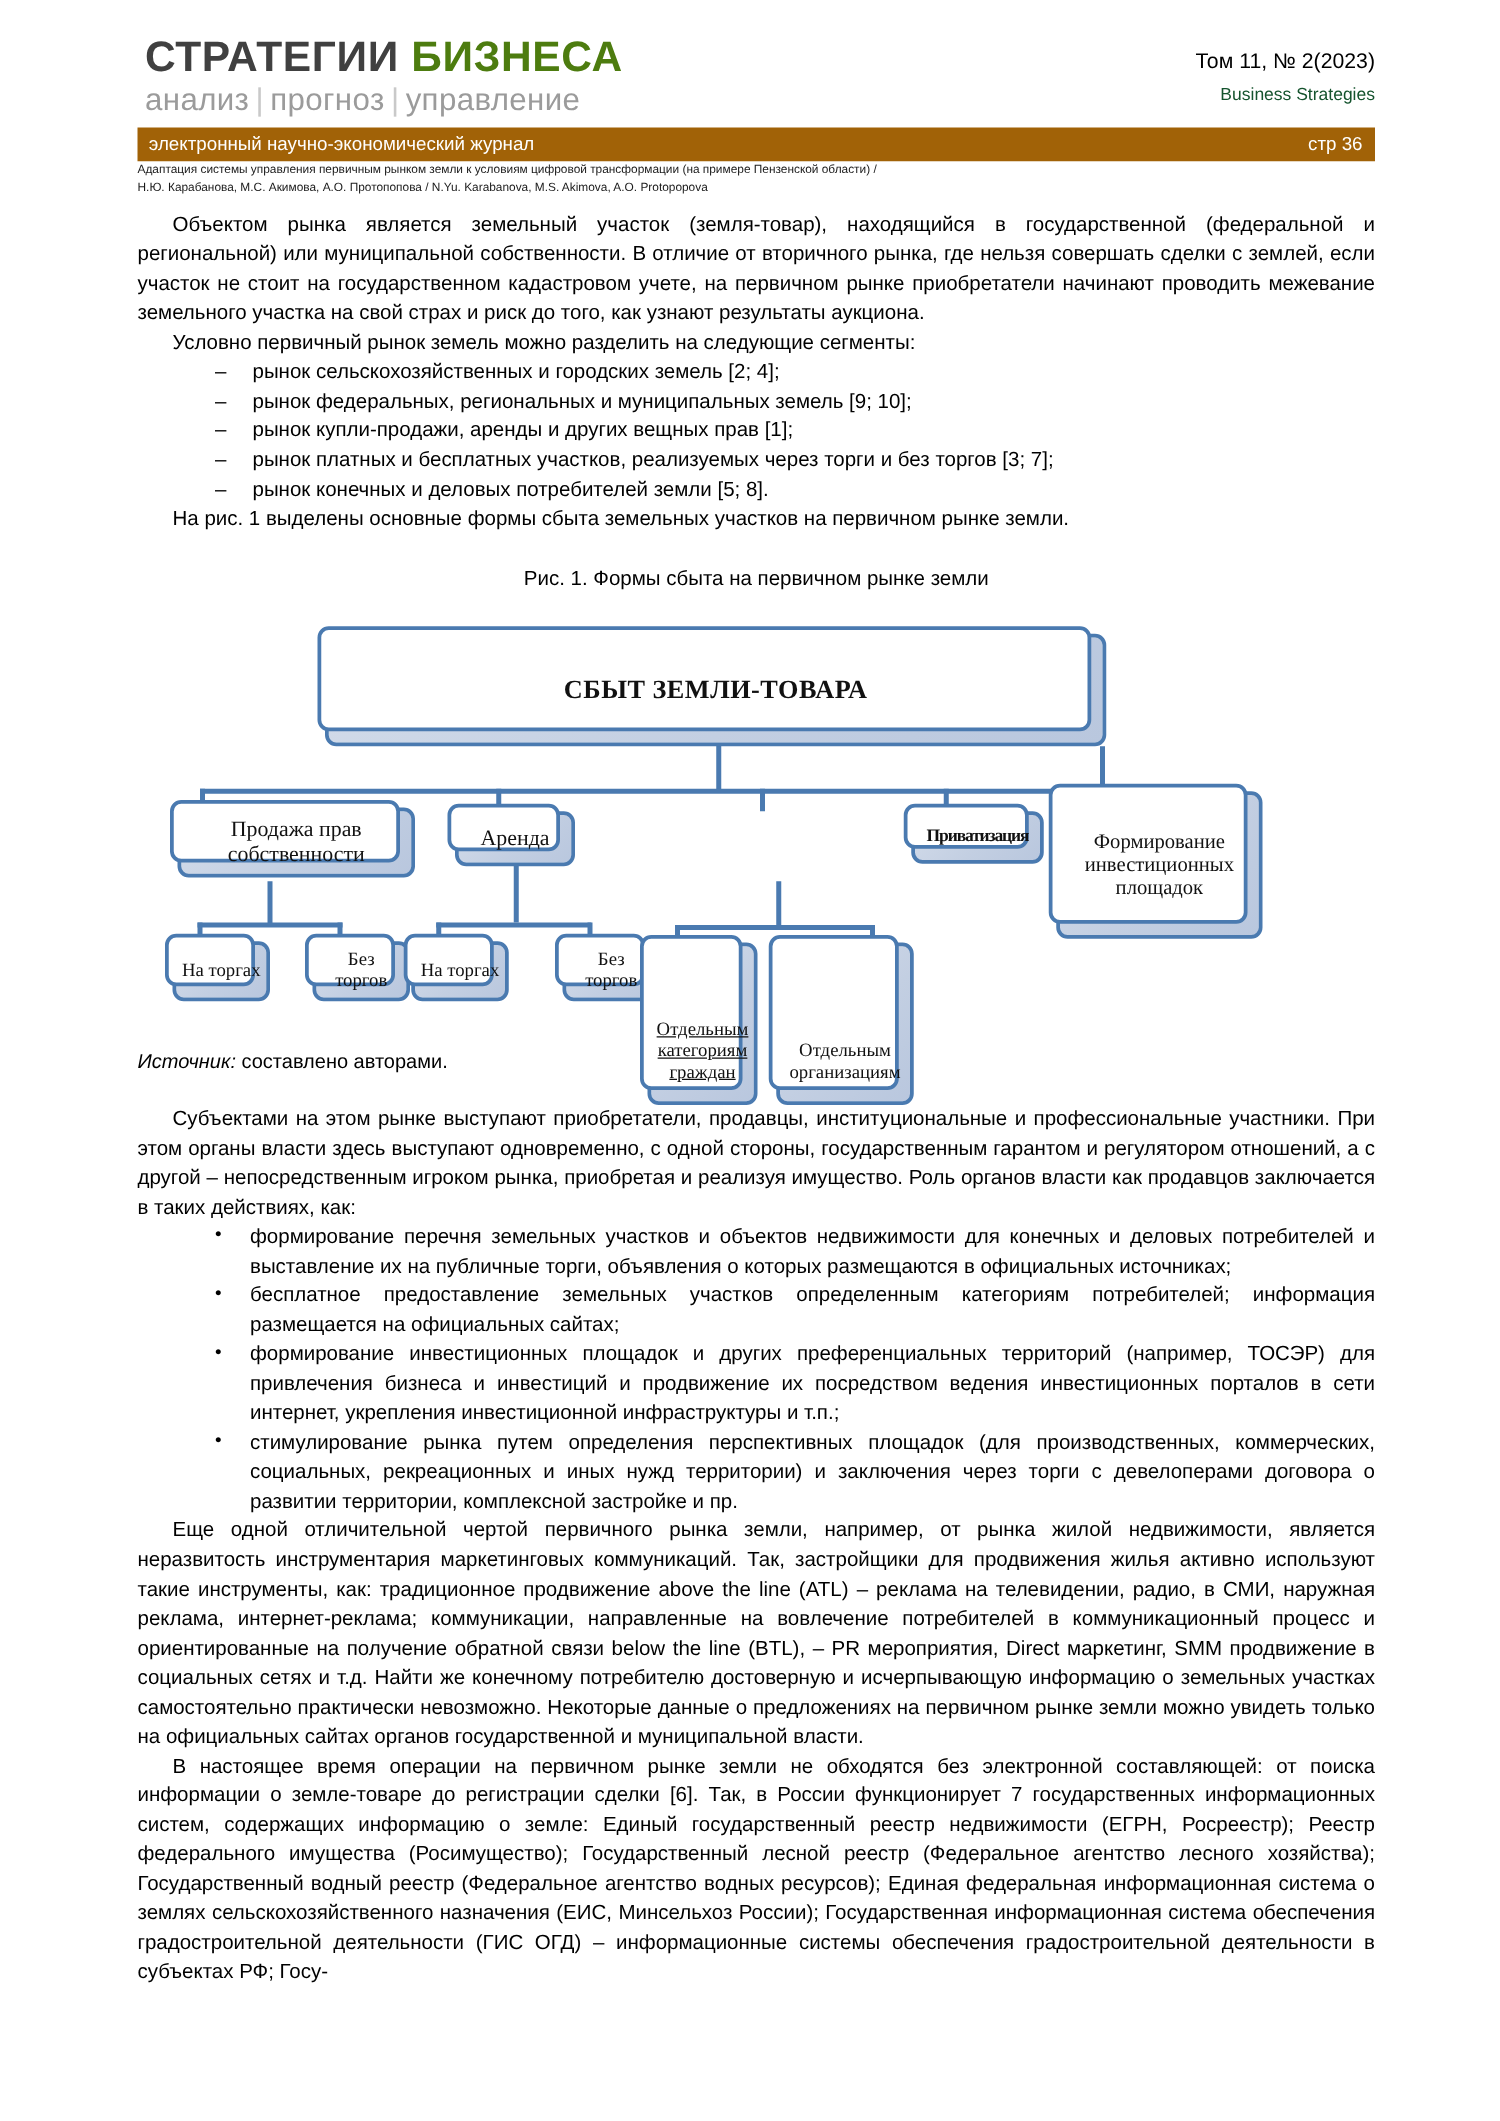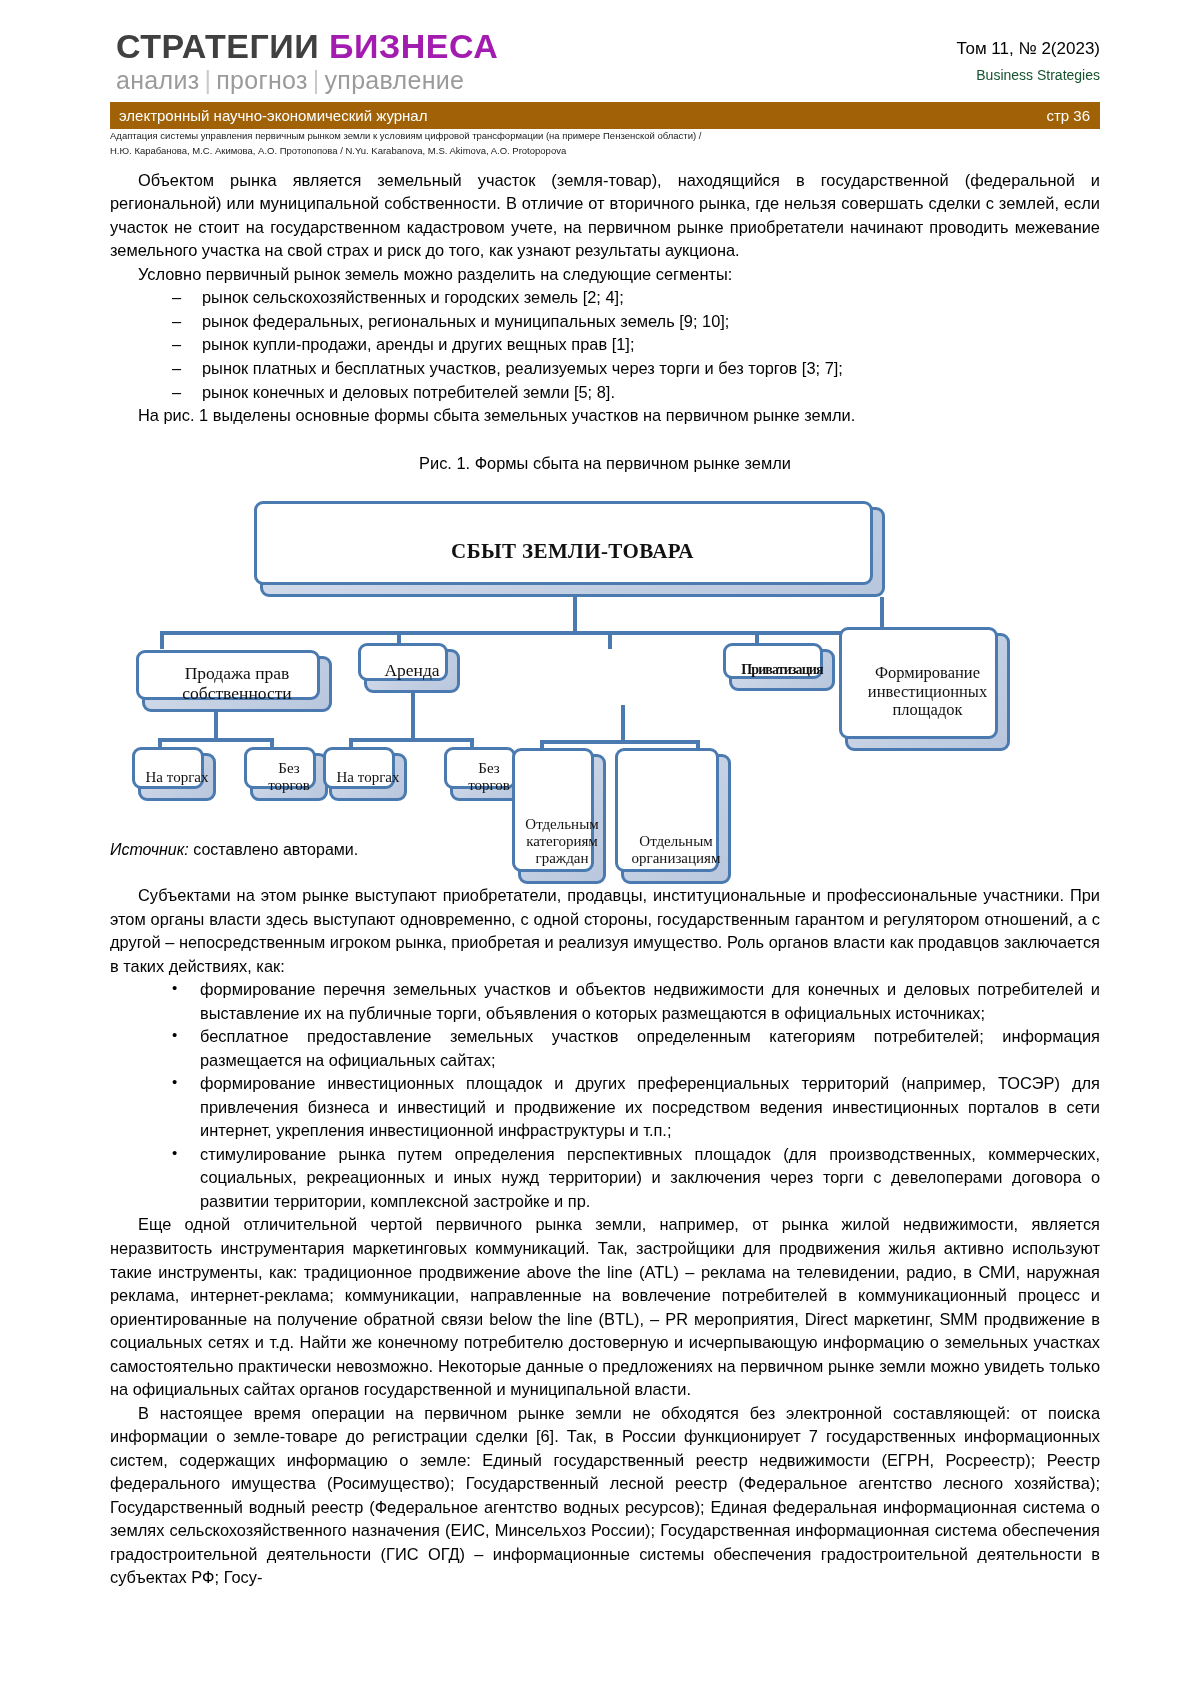--- a/index.html
+++ b/index.html
@@ -33,21 +33,21 @@
   }
   .brand-block { padding-left: 6px; }
   .brand-line1 {
     font-size: 34px;
     font-weight: 700;
     letter-spacing: 0.5px;
     line-height: 1.06;
     white-space: nowrap;
   }
   .brand-strategii { color: #404040; }
-  .brand-biznesa { color: #a21caf; }
+  .brand-biznesa { color: #4d7c0f; }
   .brand-line2 {
     font-size: 25px;
     color: #9b9b9b;
     letter-spacing: 0.3px;
     line-height: 1.25;
     margin-top: 1px;
     white-space: nowrap;
   }
   .brand-sep { color: #c9c9c9; padding: 0 5px; }
   .right-block {
@@ -282,21 +282,21 @@
 
         <div class="conn v" style="left:511px; top:218px; height:38px;"></div>
         <div class="conn h" style="left:430px; top:253px; width:160px;"></div>
         <div class="conn v" style="left:430px; top:253px; height:14px;"></div>
         <div class="conn v" style="left:586px; top:253px; height:14px;"></div>
 
         <div class="node root" style="left:150px; top:20px; width:625px; height:90px;">
           <span class="label">СБЫТ ЗЕМЛИ-ТОВАРА</span>
         </div>
 
-        <div class="node lvl2" style="left:32px; top:169px; width:190px; height:56px;align-items:center;">
+        <div class="node lvl2" style="left:32px; top:159px; width:190px; height:56px;align-items:center;">
           <span class="label">Продажа прав собственности</span>
         </div>
 
         <div class="node lvl2" style="left:254px; top:162px; width:96px; height:44px;">
           <span class="label">Аренда</span>
         </div>
 
 
         <div class="node privat" style="left:619px; top:162px; width:106px; height:42px;">
           <span class="label">Приватизация</span>
@@ -313,21 +313,21 @@
           <span class="label">Без торгов</span>
         </div>
 
         <div class="node lvl3" style="left:219px; top:266px; width:78px; height:48px;">
           <span class="label">На торгах</span>
         </div>
         <div class="node lvl3" style="left:340px; top:266px; width:78px; height:48px;">
           <span class="label">Без торгов</span>
         </div>
 
-        <div class="node lvl3 tall" style="left:408px; top:267px; width:88px; height:130px;">
+        <div class="node lvl3 tall" style="left:408px; top:267px; width:88px; height:130px;text-decoration:underline;">
           <span class="label">Отдельным категориям граждан</span>
         </div>
         <div class="node lvl3 tall" style="left:511px; top:267px; width:110px; height:130px;">
           <span class="label">Отдельным организациям</span>
         </div>
 
       </div>
     </div>
 
     <div class="source-line">

